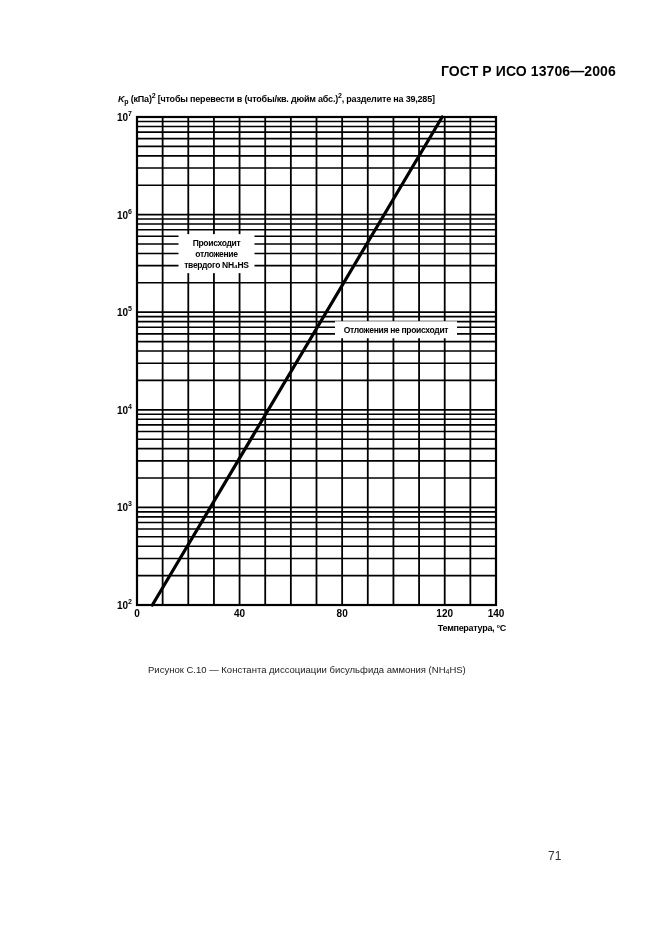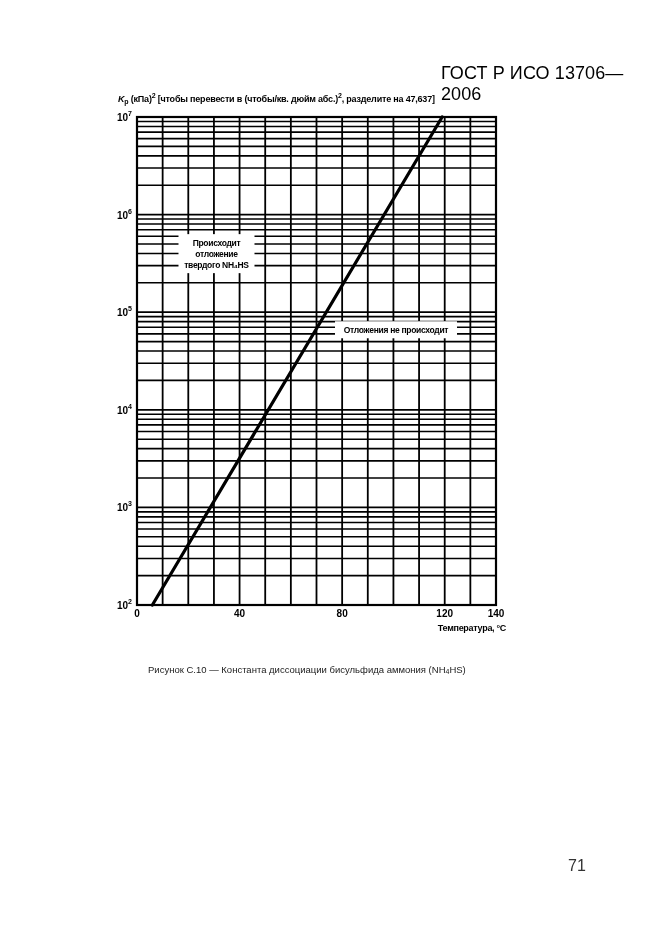--- a/index.html
+++ b/index.html
@@ -1,35 +1,35 @@
 <!DOCTYPE html>
 <html><head>
   <meta charset="utf-8">
   <style>
     html, body { margin: 0; padding: 0; background: #ffffff; }
     body { width: 661px; height: 936px; position: relative; overflow: hidden;
            font-family: "Liberation Sans", sans-serif; color: #000; }
-    .doc-header { position: absolute; left: 441px; top: 63px; font-size: 18px;
-                  font-weight: normal; letter-spacing: 0.1px; }
+    .doc-header { position: absolute; left: 441px; top: 63px; font-size: 14px;
+                  font-weight: bold; letter-spacing: 0.1px; }
     .y-title { position: absolute; left: 118px; top: 92px; font-size: 9px;
                font-weight: bold; white-space: nowrap; letter-spacing: -0.2px; }
     .y-title sub { font-size: 7px; vertical-align: -2px; }
     .y-title sup { font-size: 7px; vertical-align: 4px; }
     #chart { position: absolute; left: 0; top: 0; }
     .caption { position: absolute; left: 148px; top: 664px; font-size: 9.5px;
                color: #222; white-space: nowrap; }
     .caption sub { font-size: 7px; vertical-align: -1px; }
-    .page-number { position: absolute; left: 568px; top: 849px; font-size: 16px; color: #333; margin-top: 8px; }
+    .page-number { position: absolute; left: 548px; top: 849px; font-size: 12px; color: #333; }
   </style>
 </head>
 <body>
 
 <div class="doc-header">ГОСТ Р ИСО 13706—2006</div>
 
-<div class="y-title"><i><b>K</b></i><sub>p</sub> <span>(кПа)</span><sup>2</sup> <span>[чтобы перевести в (чтобы/кв. дюйм абс.)</span><sup>2</sup><span>, разделите на 47,637]</span></div>
+<div class="y-title"><i><b>K</b></i><sub>p</sub> <span>(кПа)</span><sup>2</sup> <span>[чтобы перевести в (чтобы/кв. дюйм абс.)</span><sup>2</sup><span>, разделите на 39,285]</span></div>
 
 <svg id="chart" width="661" height="660" xmlns="http://www.w3.org/2000/svg">
   <g id="grid">
       <line x1="137" x2="496" y1="575.6194724231955" y2="575.6194724231955" stroke="#000000" stroke-width="1.6"></line>
       <line x1="137" x2="496" y1="558.4329655393609" y2="558.4329655393609" stroke="#000000" stroke-width="1.6"></line>
       <line x1="137" x2="496" y1="546.2389448463908" y2="546.2389448463908" stroke="#000000" stroke-width="1.6"></line>
       <line x1="137" x2="496" y1="536.7805275768046" y2="536.7805275768046" stroke="#000000" stroke-width="1.6"></line>
       <line x1="137" x2="496" y1="529.0524379625564" y2="529.0524379625564" stroke="#000000" stroke-width="1.6"></line>
       <line x1="137" x2="496" y1="522.5184312946085" y2="522.5184312946085" stroke="#000000" stroke-width="1.6"></line>
       <line x1="137" x2="496" y1="516.8584172695863" y2="516.8584172695863" stroke="#000000" stroke-width="1.6"></line>

